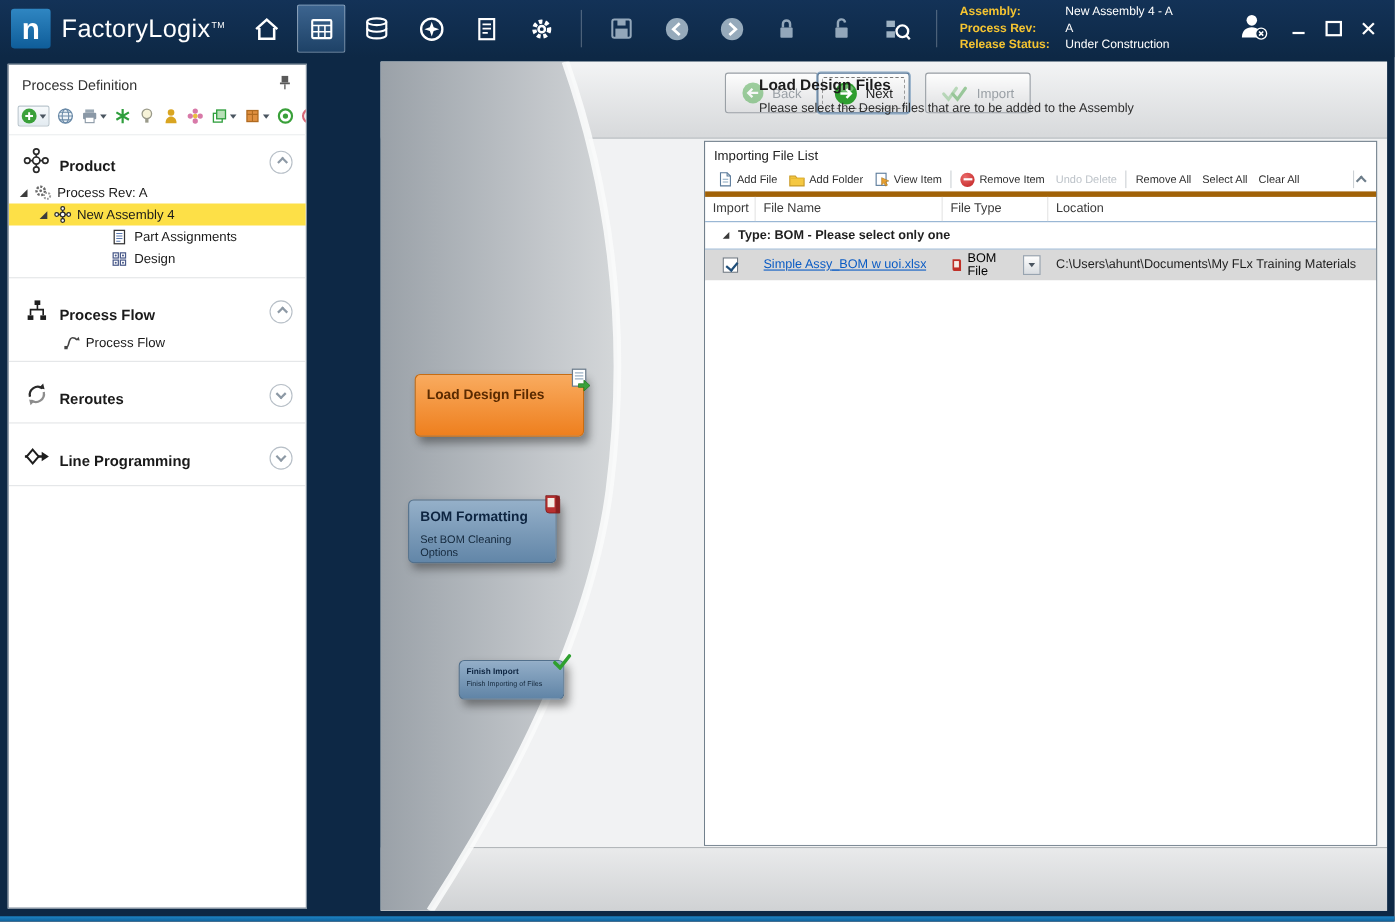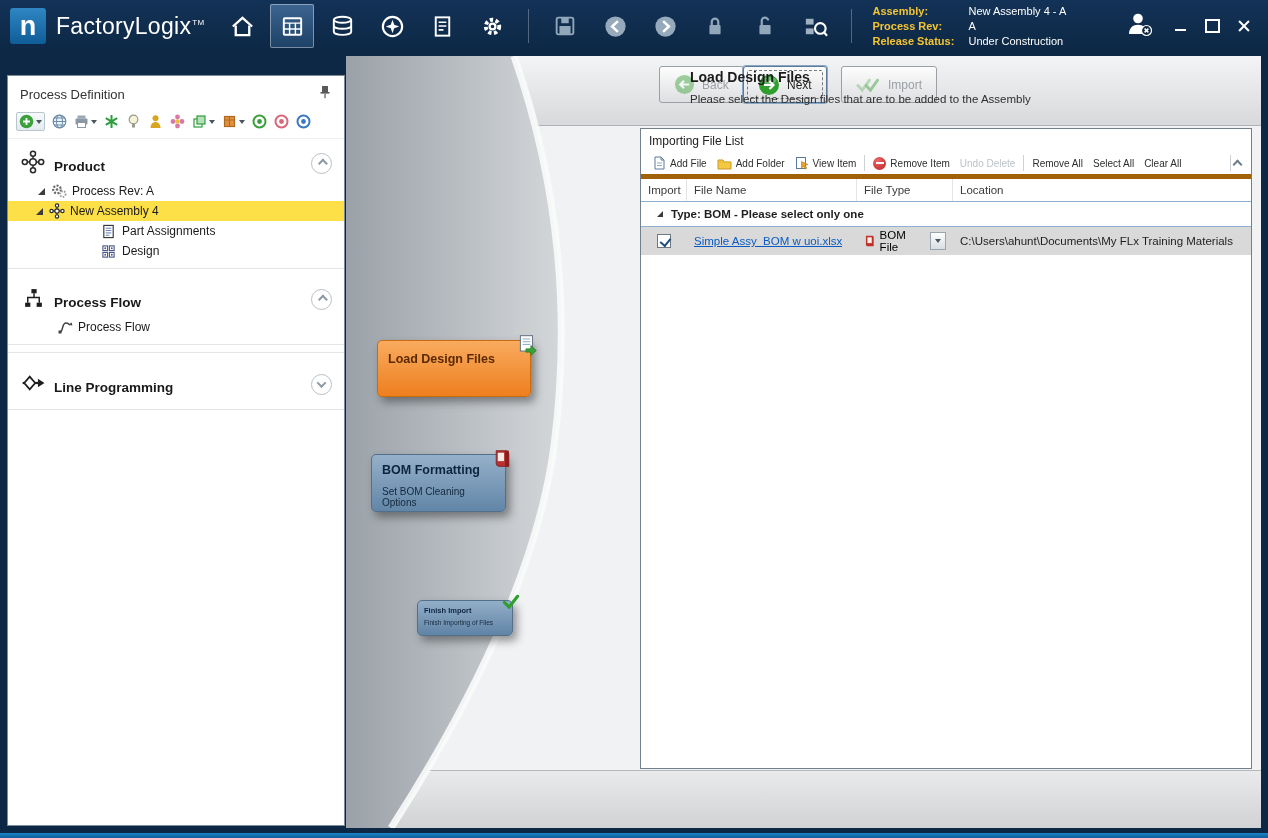--- a/index.html
+++ b/index.html
@@ -22,38 +22,38 @@
   .tb-right{margin-left:auto;display:flex;align-items:center;gap:18px;padding-right:16px}
   .win{display:flex;gap:16px;align-items:center}
   .wbtn{position:relative;width:16px;height:16px;display:flex;align-items:center;justify-content:center;cursor:pointer}
   .wb-min::after{content:"";width:11px;height:2px;background:#fff;margin-top:8px}
   .wb-max::after{content:"";width:11px;height:10px;border:2px solid #fff}
   .wb-close::before,.wb-close::after{content:"";position:absolute;width:14px;height:2px;background:#fff;left:1px;top:7px}
   .wb-close::before{transform:rotate(45deg)}
   .wb-close::after{transform:rotate(-45deg)}
 
   
-  .sidebar{position:absolute;top:75px;left:7px;width:338px;bottom:12px;background:#fff;border:1px solid #7c8b9a;overflow:hidden}
+  .sidebar{position:absolute;top:58px;left:7px;width:272px;bottom:12px;background:#fff;border:1px solid #7c8b9a;overflow:hidden}
   .sb-header{display:flex;justify-content:space-between;align-items:center;padding:9px 12px 4px}
   .sb-title{font-size:13px;color:#333}
   .sb-toolbar{display:flex;align-items:center;gap:7px;padding:5px 8px 7px;border-bottom:1px solid #eceeef}
   .mini{display:flex;align-items:center;gap:2px;cursor:pointer}
   .mini.boxed{border:1px solid #b9c5cd;background:linear-gradient(#f7fafc,#e3ebf1);padding:1px 2px;border-radius:2px}
   .caret{width:0;height:0;border-left:3.5px solid transparent;border-right:3.5px solid transparent;border-top:4px solid #4a5560}
   .section{display:flex;align-items:flex-end;padding:11px 12px 7px;cursor:pointer}
   .sec-ico{width:26px;display:flex;justify-content:center;flex:none}
   .sec-label{font-size:13.5px;font-weight:bold;color:#1a1a1a;margin-left:8px;flex:1}
   .sec-arrow{width:21px;height:21px;border:1px solid #b7bfc7;border-radius:50%;display:flex;align-items:center;justify-content:center;flex:none;cursor:pointer}
   .chev{width:7px;height:7px;border-left:2px solid #8d99a5;border-bottom:2px solid #8d99a5}
   .chev.up{transform:rotate(135deg) translate(-1px,-1px)}
   .chev.down{transform:rotate(-45deg) translate(1px,-1px)}
   .trow{display:flex;align-items:center;height:20px;font-size:12px;color:#1a1a1a;cursor:pointer;white-space:nowrap}
   .trow .expander{width:0;height:0;border-left:7px solid transparent;border-bottom:7px solid #3c3c3c;margin-right:5px;flex:none}
   .tico{width:17px;display:flex;justify-content:center;margin-right:5px;flex:none}
-  .indent0{padding-left:30px}
+  .indent0{padding-left:10px}
   .indent1{padding-left:28px}
   .indent2{padding-left:92px}
   .indent-flow{padding-left:48px}
   .trow.sel{background:#fde047}
   .sb-sep{height:1px;background:#e3e5e7;margin:7px 0}
 
   
   .region{position:absolute;top:56px;left:346px;right:7px;bottom:10px;background:#f1f2f3;overflow:hidden}
   .header-strip{position:absolute;top:0;left:0;right:0;height:70px;background:linear-gradient(#f3f4f5,#d7d9db);border-bottom:1px solid #adb3b8;z-index:0}
   .header-text{position:absolute;left:344px;top:13px;z-index:3}
@@ -443,20 +443,34 @@
             <path d="M3 13 C6.5 13 4.5 4 9 4 c2 0 3 .8 4 2" fill="none" stroke="#444" stroke-width="1.5"></path>
             <rect x="1.5" y="11.5" width="3" height="3" fill="#444"></rect>
             <path d="M14.5 3.2 l.9 3.4 -3.4 -.6 Z" fill="#444"></path>
           </svg>
       </span>
       <span class="tlabel">Process Flow</span>
     </div>
 
     <div class="sb-sep"></div>
 
+    <div class="section">
+      <span class="sec-ico">
+        <svg width="23" height="23" viewBox="0 0 22 22">
+            <path d="M5 13 a7 7 0 0 1 11 -7.2" fill="none" stroke="#2a2a2a" stroke-width="2"></path>
+            <path d="M16.5 1.5 l1.2 5 -5 -1 Z" fill="#2a2a2a"></path>
+            <path d="M17 9 a7 7 0 0 1 -11 7.2" fill="none" stroke="#8d8d8d" stroke-width="2"></path>
+            <path d="M5.5 20.5 l-1.2 -5 5 1 Z" fill="#8d8d8d"></path>
+          </svg>
+      </span>
+      <span class="sec-label">Reroutes</span>
+      <span class="sec-arrow">
+          <span class="chev down"></span>
+        </span>
+    </div>
 
     <div class="sb-sep"></div>
 
     <div class="section">
       <span class="sec-ico">
         <svg width="24" height="24" viewBox="0 0 22 22">
             <path d="M1.5 11 h15" stroke="#1e1e1e" stroke-width="2"></path>
             <path d="M15.5 7 l6 4 -6 4 Z" fill="#1e1e1e"></path>
             <path d="M8 5.2 l5 5.8 -5 5.8 -5 -5.8 Z" fill="#fff" stroke="#1e1e1e" stroke-width="1.6"></path>
           </svg>

